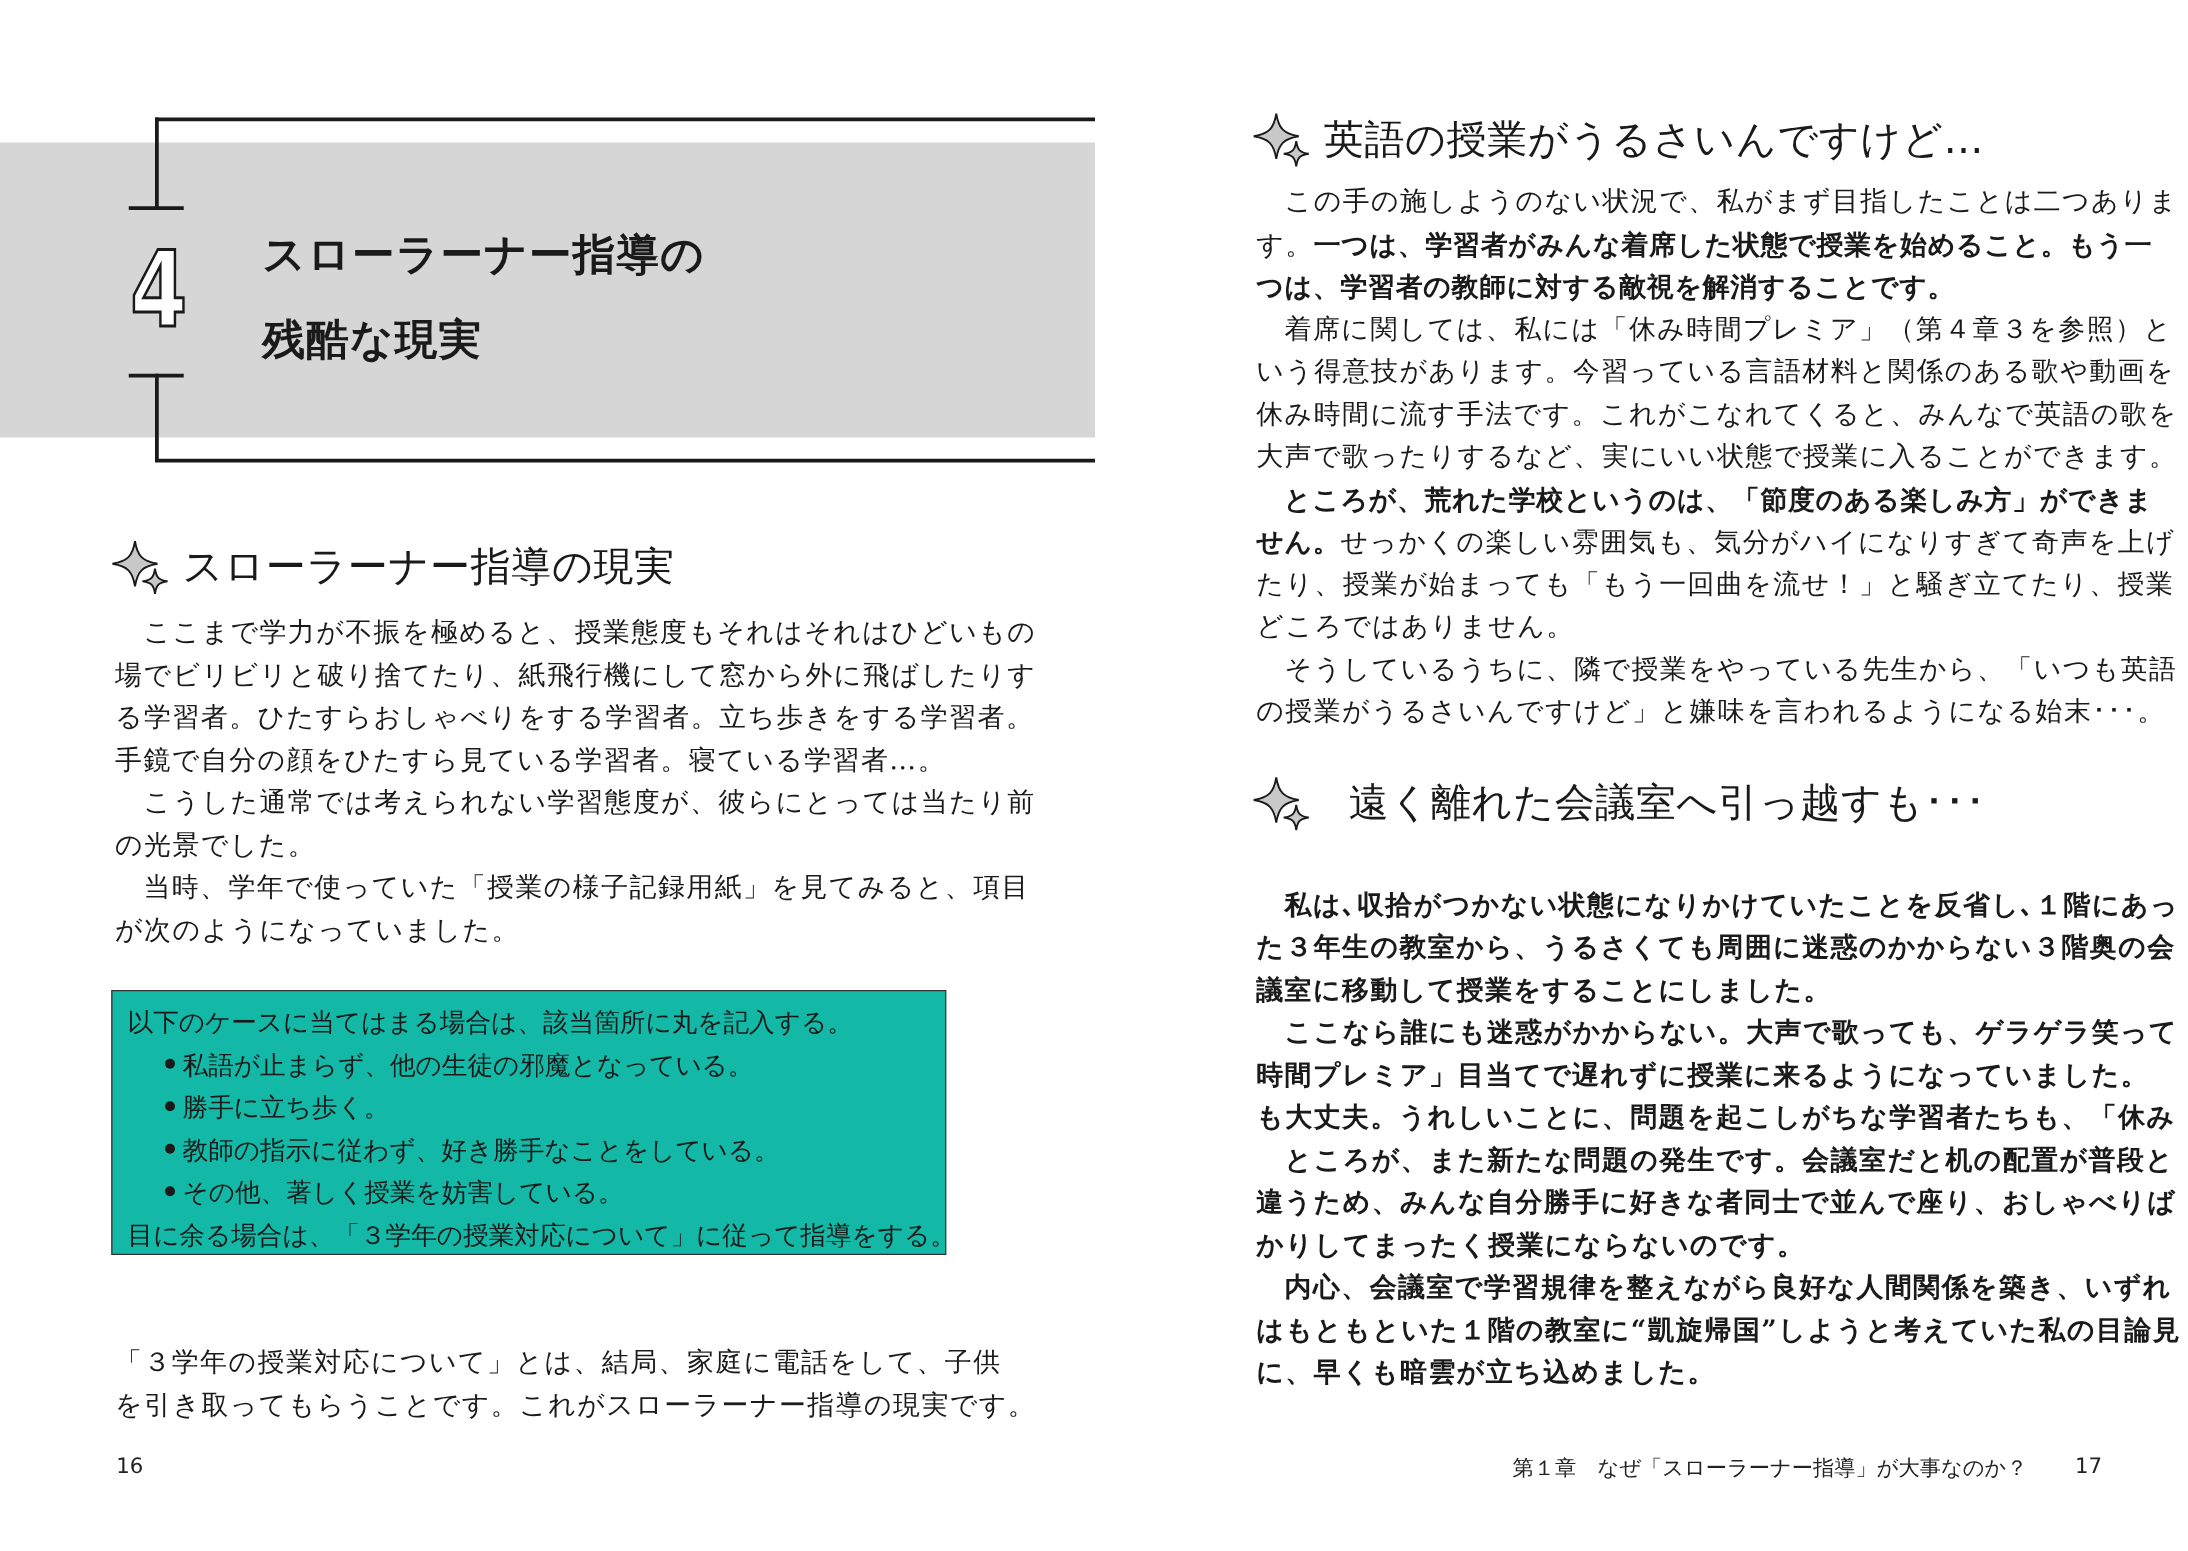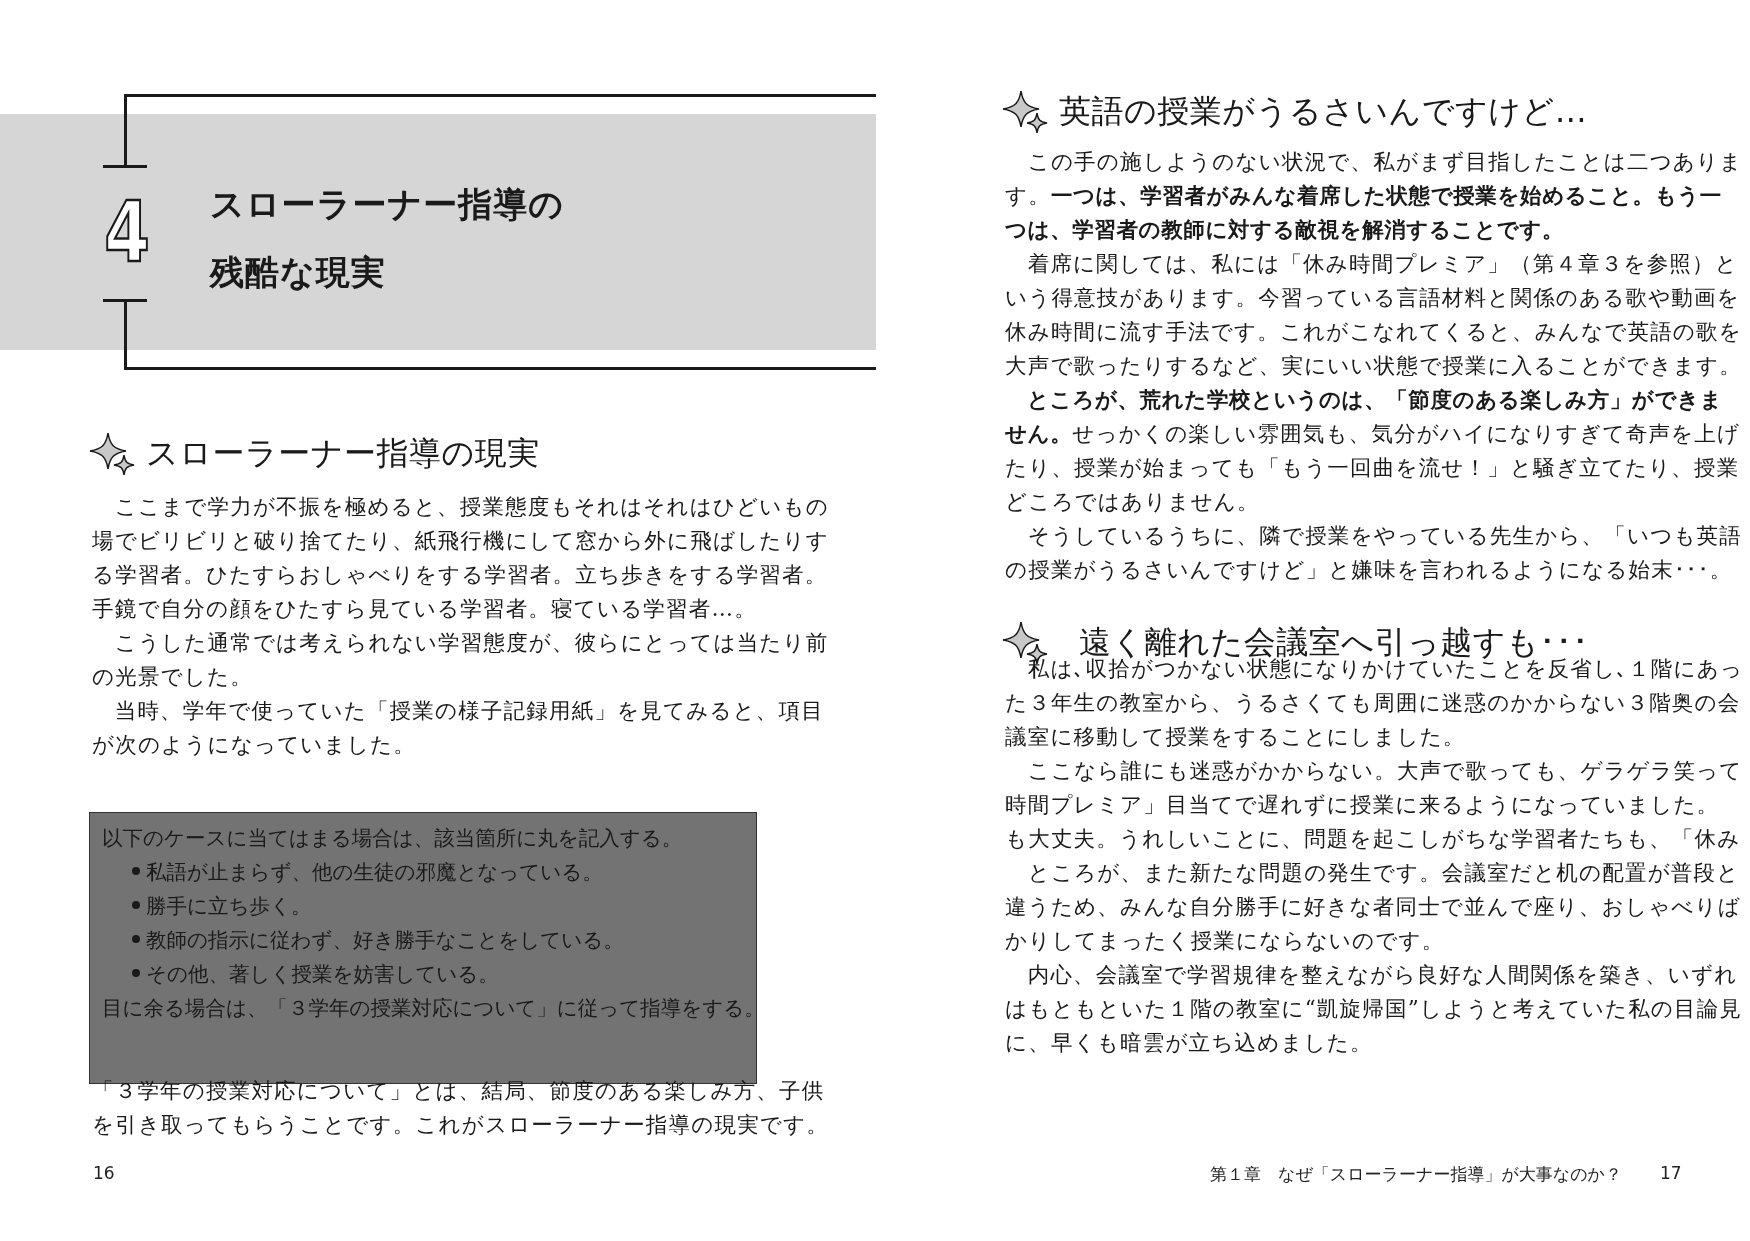--- a/index.html
+++ b/index.html
@@ -40,22 +40,22 @@
     white-space:nowrap; letter-spacing:0.5px;
   }
 
   
   .body { position:absolute; font-size:21.5px; line-height:34px; letter-spacing:1.2px; }
   .line { white-space:nowrap; height:34px; }
   .b { font-family:Liberation Sans, sans-serif; font-weight:bold; letter-spacing:0.6px; }
 
   
   .rule-box {
-    position:absolute; left:89px; top:812px; width:668px; height:272px;
-    border:1.5px solid #333; background:#737373; box-sizing:border-box;
+    position:absolute; left:89px; top:792px; width:668px; height:212px;
+    border:1.5px solid #333; background:#14b8a6; box-sizing:border-box;
     padding:8px 0 0 12px;
     font-family:"DejaVu Sans", sans-serif; font-size:20.5px; line-height:34px; color:#1a1a1a;
   }
   .rule-box .rb-line { white-space:nowrap; height:34px; }
   .rule-box .rb-item { padding-left:30px; }
   .bullet { display:inline-block; width:8px; height:8px; border-radius:50%; background:#1a1a1a; margin-right:6px; vertical-align:middle; position:relative; top:-2px; }
 
   .footer { position:absolute; top:1163px; font-family:"DejaVu Sans", sans-serif; font-size:17px; color:#222; white-space:nowrap; }
 </style>
 </head>
@@ -98,21 +98,21 @@
   <div class="rule-box">
     <div class="rb-line">以下のケースに当てはまる場合は、該当箇所に丸を記入する。</div>
     <div class="rb-line rb-item"><span class="bullet"></span><span>私語が止まらず、他の生徒の邪魔となっている。</span></div>
     <div class="rb-line rb-item"><span class="bullet"></span><span>勝手に立ち歩く。</span></div>
     <div class="rb-line rb-item"><span class="bullet"></span><span>教師の指示に従わず、好き勝手なことをしている。</span></div>
     <div class="rb-line rb-item"><span class="bullet"></span><span>その他、著しく授業を妨害している。</span></div>
     <div class="rb-line">目に余る場合は、「３学年の授業対応について」に従って指導をする。</div>
   </div>
 
   <div class="body" style="left:92px; top:1074px;">
-    <div class="line">「３学年の授業対応について」とは、結局、節度のある楽しみ方、子供</div>
+    <div class="line">「３学年の授業対応について」とは、結局、家庭に電話をして、子供</div>
     <div class="line">を引き取ってもらうことです。これがスローラーナー指導の現実です。</div>
   </div>
 
   <div class="footer" style="left:93px;">16</div>
 </div>
 
 <div class="page page-right">
 
   <div class="sec-head" style="left:126px; top:88px;">
     <svg class="sparkle" viewBox="0 0 52 46">
@@ -139,21 +139,21 @@
     </div>
 
   <div class="sec-head" style="left:126px; top:619px;gap:20px;">
     <svg class="sparkle" viewBox="0 0 52 46">
       <path d="M20 2 C22 14 26 18 38 20 C26 22 22 26 20 38 C18 26 14 22 2 20 C14 18 18 14 20 2 Z" fill="#c8c8c8" stroke="#1a1a1a" stroke-width="1.5"></path>
       <path d="M36 24 C37 31 39 33 46 34 C39 35 37 37 36 44 C35 37 33 35 26 34 C33 33 35 31 36 24 Z" fill="#c8c8c8" stroke="#1a1a1a" stroke-width="1.5"></path>
     </svg>
     <span class="sec-title">遠く離れた会議室へ引っ越すも･･･</span>
   </div>
 
-  <div class="body" style="left:130px; top:652px;">
+  <div class="body" style="left:130px; top:708px;font-weight:bold;">
     <div class="line">　私は､収拾がつかない状態になりかけていたことを反省し､１階にあっ</div>
     <div class="line">た３年生の教室から、うるさくても周囲に迷惑のかからない３階奥の会</div>
     <div class="line">議室に移動して授業をすることにしました。</div>
     <div class="line">　ここなら誰にも迷惑がかからない。大声で歌っても、ゲラゲラ笑って</div>
     <div class="line">時間プレミア」目当てで遅れずに授業に来るようになっていました。</div>
     <div class="line">も大丈夫。うれしいことに、問題を起こしがちな学習者たちも、「休み</div>
     <div class="line">　ところが、また新たな問題の発生です。会議室だと机の配置が普段と</div>
     <div class="line">違うため、みんな自分勝手に好きな者同士で並んで座り、おしゃべりば</div>
     <div class="line">かりしてまったく授業にならないのです。</div>
     <div class="line">　内心、会議室で学習規律を整えながら良好な人間関係を築き、いずれ</div>

